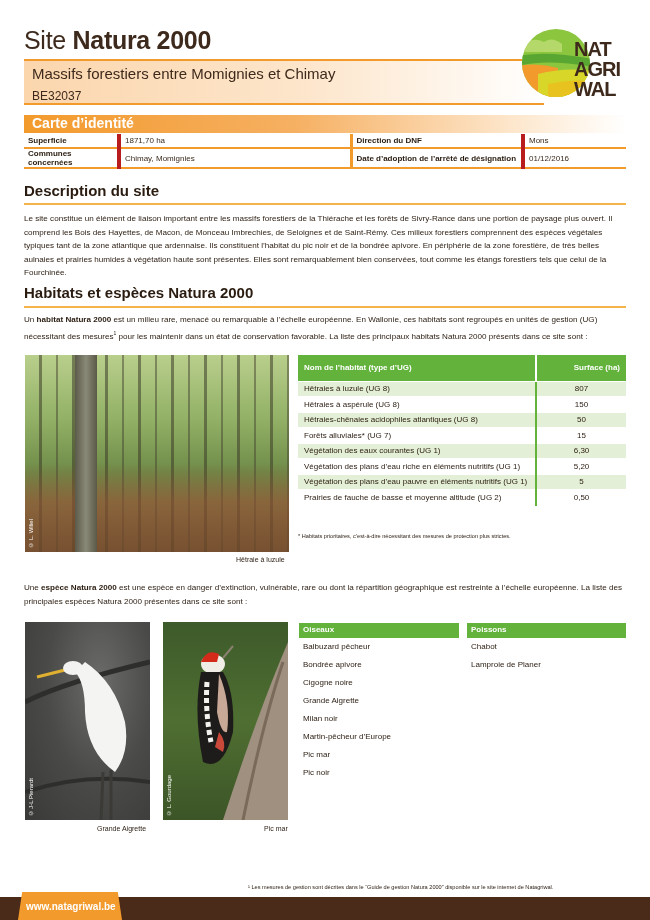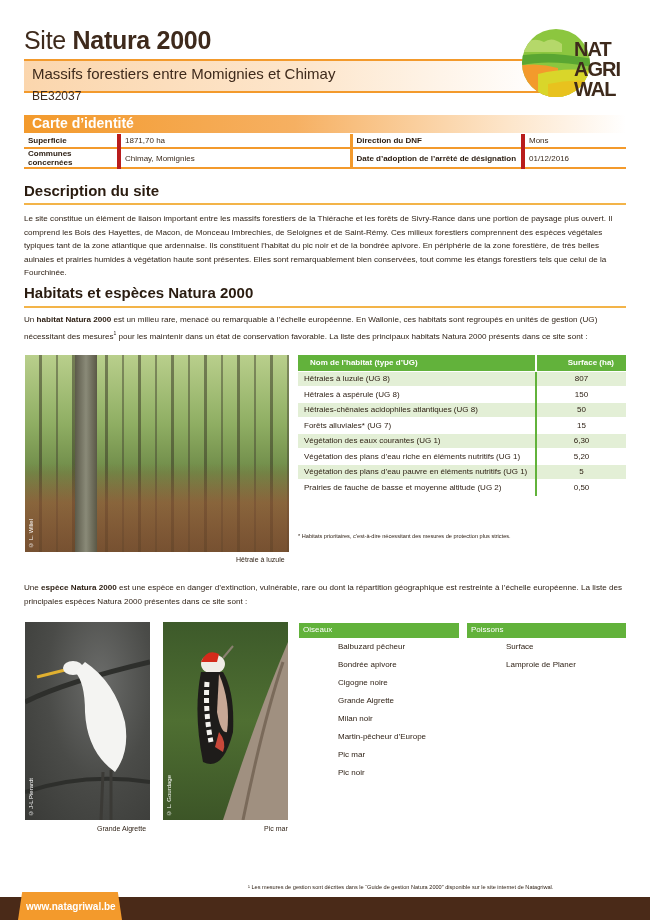--- a/index.html
+++ b/index.html
@@ -2,21 +2,21 @@
 <html><head>
 <meta charset="utf-8">
 <style>
   * { box-sizing: border-box; margin: 0; padding: 0; }
   html, body { width: 650px; height: 920px; background: #ffffff; overflow: hidden; }
   body { font-family: "Liberation Sans", sans-serif; color: #3a2a1c; position: relative; }
 
   .page-title { position: absolute; left: 24px; top: 26px; font-size: 25px; color: #3e2a1c; letter-spacing: -0.3px; }
   .page-title b { font-weight: bold; }
 
-  .subtitle-band { position: absolute; left: 24px; top: 59px; width: 520px; height: 34px;
+  .subtitle-band { position: absolute; left: 24px; top: 59px; width: 520px; height: 46px;
     background: linear-gradient(to right, #fbd6ad 0%, #fde6cc 55%, #ffffff 100%);
     border-top: 2px solid #f39a2c; border-bottom: 2px solid #f39a2c; }
   .subtitle { position: absolute; left: 8px; top: 4px; font-size: 15px; color: #3e2a1c; }
   .site-code { position: absolute; left: 8px; top: 28px; font-size: 12px; color: #3e2a1c; }
 
   .logo { position: absolute; left: 518px; top: 22px; width: 118px; height: 82px; }
 
   .section-orange { position: absolute; left: 24px; top: 115px; width: 602px; height: 18px;
     background: linear-gradient(to right, #f39a2c 0%, #f6b062 45%, #fde5c9 80%, #ffffff 100%); }
   .section-orange span { position: absolute; left: 8px; top: 0px; font-size: 14px; font-weight: bold; color: #ffffff; }
@@ -32,31 +32,31 @@
   .h2-rule { position: absolute; left: 24px; width: 602px; height: 2px; background: #f3b449; }
 
   .para { position: absolute; left: 24px; width: 604px; font-size: 8.1px; line-height: 13.6px; color: #2a1c10; }
   .para b { font-weight: bold; }
 
   .photo { position: absolute; overflow: hidden; }
   .credit { position: absolute; left: 3px; bottom: 4px; font-size: 6px; color: #fff; writing-mode: vertical-rl; transform: rotate(180deg); }
   .caption { position: absolute; font-size: 7px; color: #2a1c10; }
 
   table.habitats { position: absolute; left: 298px; top: 355px; width: 328px; border-collapse: collapse; font-size: 8px; }
-  table.habitats th { background: #62b23b; color: #fff; height: 16px; font-weight: bold; padding: 0 12px; text-align: left; border-bottom: 1px solid #fff; }
+  table.habitats th { background: #62b23b; color: #fff; height: 26px; font-weight: bold; padding: 0 6px; text-align: left; border-bottom: 1px solid #fff; }
   table.habitats th.num { text-align: right; border-left: 2px solid #fff; }
   table.habitats td { height: 15.5px; padding: 0 6px; color: #2a1c10; border-bottom: 1px solid #fff; }
   table.habitats td.num { text-align: center; border-left: 2px solid #62b23b; width: 90px; }
   table.habitats tr:nth-child(odd) td { background: #e3efd6; }
   table.habitats tr:nth-child(even) td { background: #ffffff; }
   .footnote-habitat { position: absolute; left: 298px; top: 533px; font-size: 5.6px; color: #2a1c10; }
 
   .species-col { position: absolute; top: 623px; }
-  .species-head { height: 15px; background: #62b23b; color: #fff; font-size: 8px; font-weight: normal; padding: 2px 4px; }
-  .species-item { font-size: 8px; color: #2a1c10; height: 18px; line-height: 18px; padding-left: 4px; margin-left: 35px; }
+  .species-head { height: 15px; background: #62b23b; color: #fff; font-size: 8px; font-weight: bold; padding: 2px 4px; }
+  .species-item { font-size: 8px; color: #2a1c10; height: 18px; line-height: 18px; padding-left: 4px; }
 
   .footnote-bottom { position: absolute; left: 248px; top: 884px; font-size: 5.6px; color: #2a1c10; }
   .footer-bar { position: absolute; left: 0; top: 897px; width: 650px; height: 23px; background: #4a2a18; }
   .footer-tab { position: absolute; left: 18px; top: 892px; width: 104px; height: 28px; background: #f39a2c;
     clip-path: polygon(0 100%, 4% 0, 96% 0, 100% 100%); }
   .footer-url { position: absolute; left: 26px; top: 901px; font-size: 10px; font-weight: bold; color: #ffffff; }
 </style>
 </head>
 <body>
 
@@ -221,21 +221,21 @@
       <div class="species-item">Grande Aigrette</div>
       <div class="species-item">Milan noir</div>
       <div class="species-item">Martin-pêcheur d’Europe</div>
       <div class="species-item">Pic mar</div>
       <div class="species-item">Pic noir</div>
     </div>
 </div>
 <div class="species-col" style="left:467px; width:159px">
   <div class="species-head">Poissons</div>
   <div id="fish-list">
-      <div class="species-item">Surface</div>
+      <div class="species-item">Chabot</div>
       <div class="species-item">Lamproie de Planer</div>
     </div>
 </div>
 
 <div class="footnote-bottom">¹ Les mesures de gestion sont décrites dans le “Guide de gestion Natura 2000” disponible sur le site internet de Natagriwal.</div>
 <div class="footer-bar"></div>
 <div class="footer-tab"></div>
 <div class="footer-url">www.natagriwal.be</div>
 
 </body></html>

